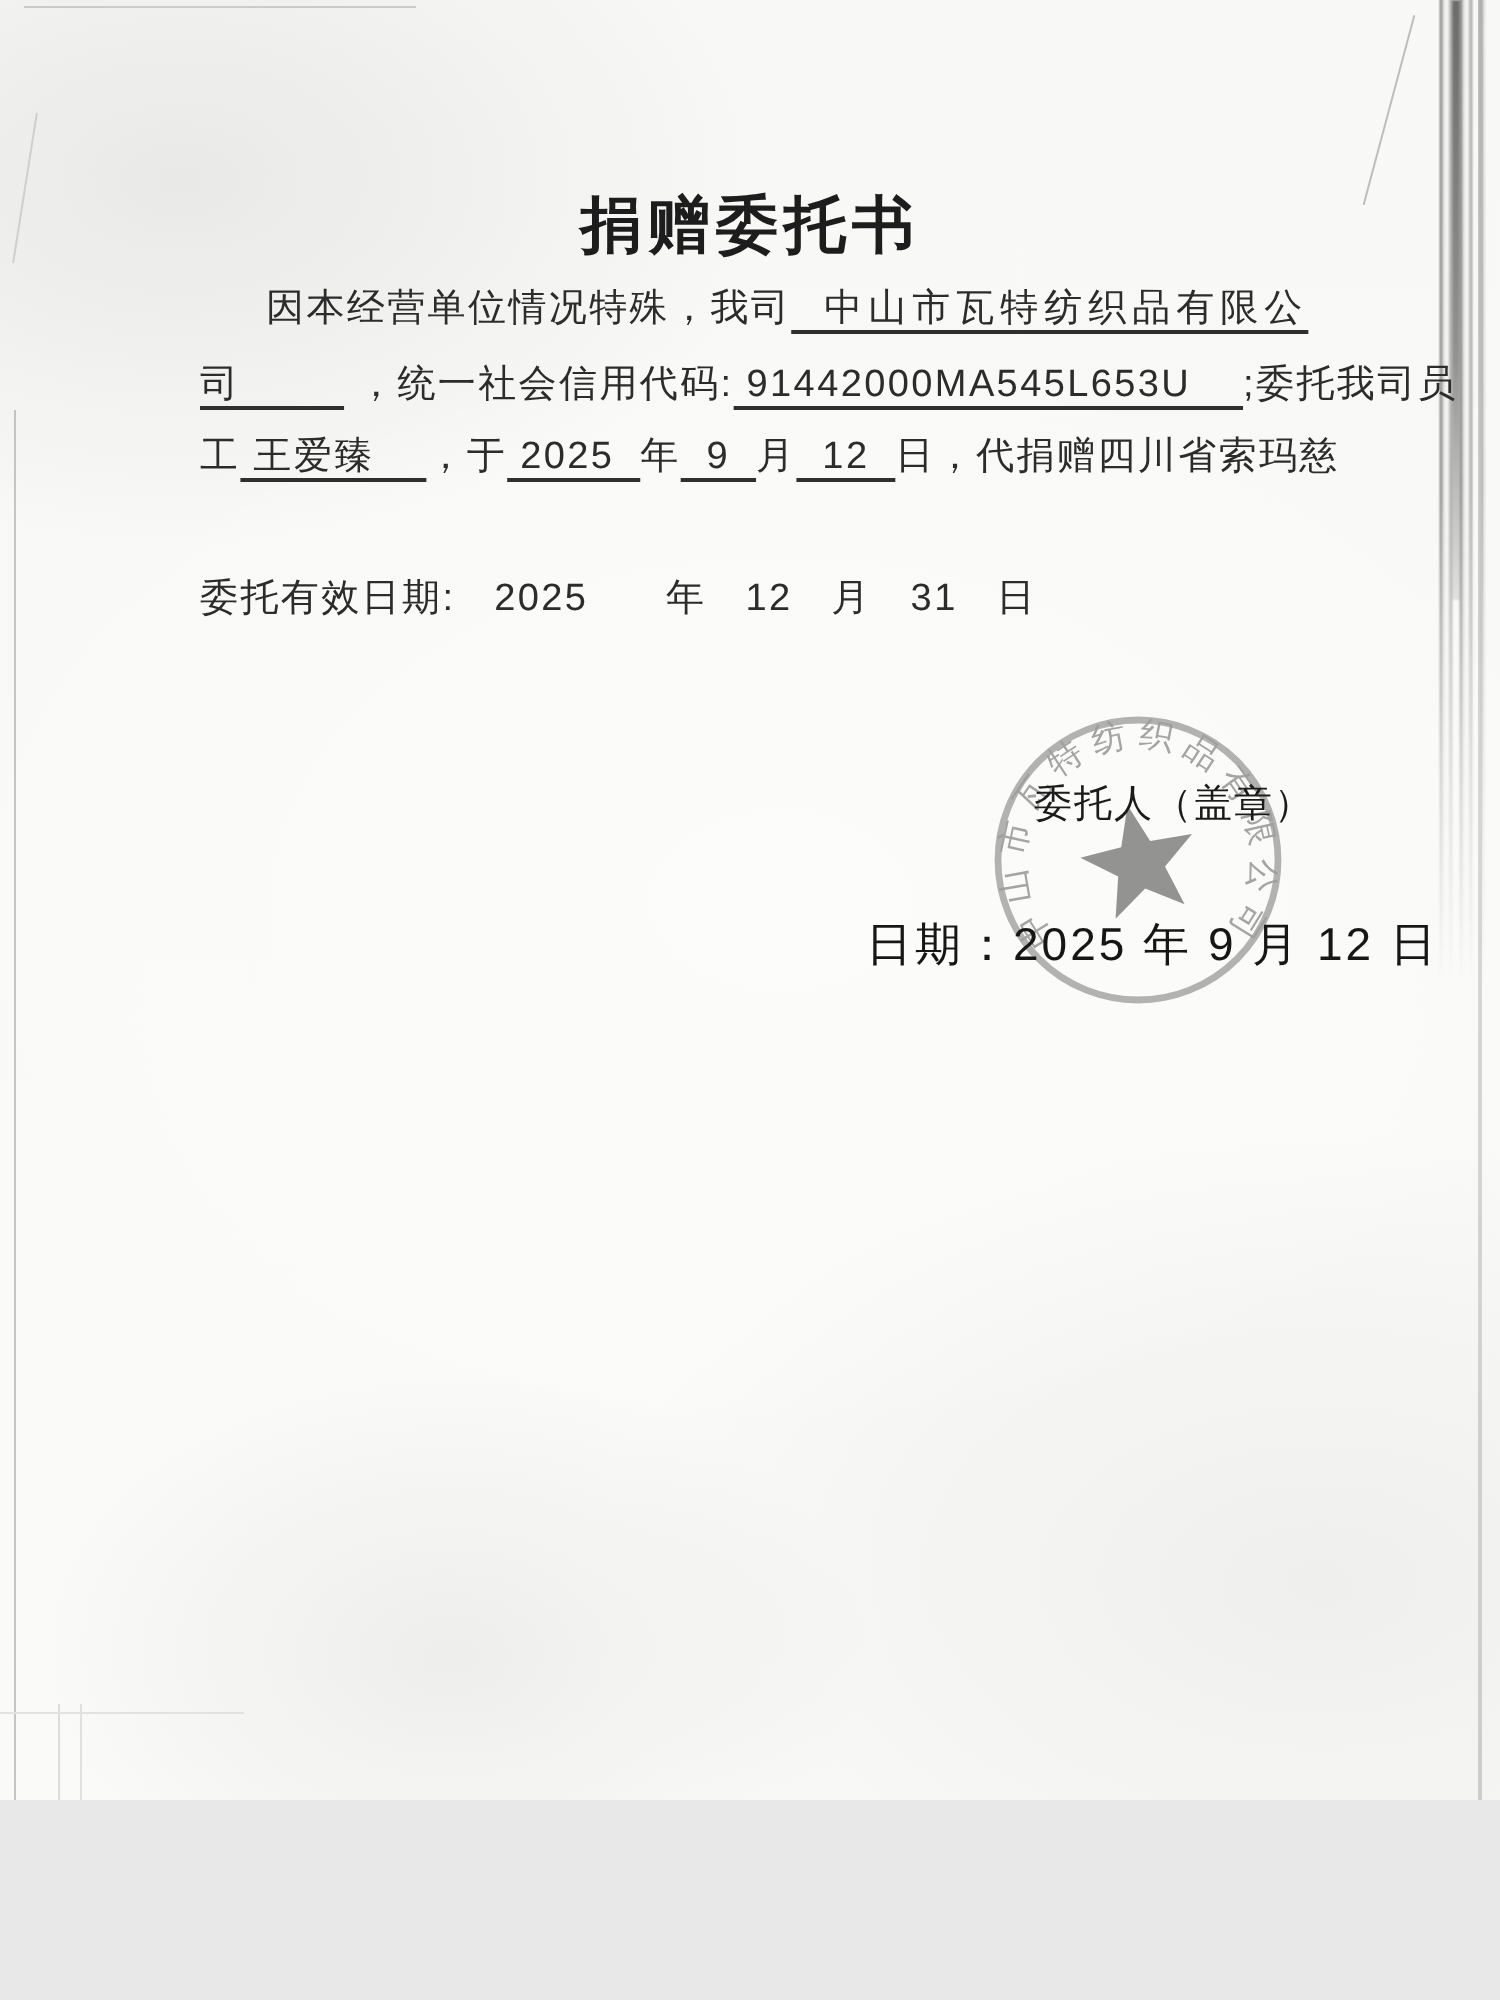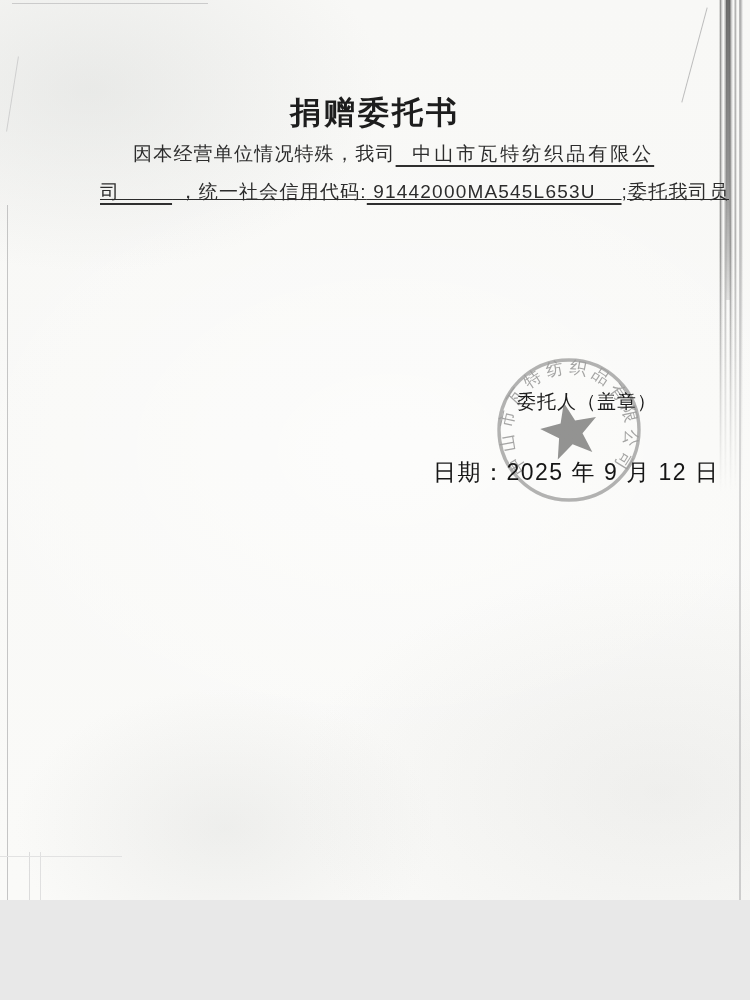--- a/index.html
+++ b/index.html
@@ -17,21 +17,21 @@
   
   .doc-title{
     position:absolute; left:0; top:92px; width:750px; text-align:center;
     font-size:31px; font-weight:bold; color:#1d1d1d; letter-spacing:3px; margin:0;
   }
   .line{
     position:absolute; left:100px; width:560px; white-space:pre;
     font-size:19px; color:#2c2c2c; letter-spacing:1.2px;
   }
   .l1{top:141px; padding-left:33px;}
-  .l2{top:179px;text-decoration:underline;}
+  .l2{top:179px;}
   .l3{top:215px;}
   .l4{top:251px;}
   .l5{top:286px;}
   .u{
     text-decoration:underline;
     text-decoration-thickness:1.6px;
     text-underline-offset:4.5px;
     text-decoration-color:#2f2f2f;
   }
   .ls3{letter-spacing:3px;}
@@ -99,22 +99,24 @@
   <div class="art bl-h1"></div>
   <div class="art bl-h2"></div>
   <div class="art bl-h3"></div>
 
   <h1 class="doc-title">捐赠委托书</h1>
 
   <div class="line l1"><span>因本经营单位情况特殊，我司</span><span class="u ls3">  中山市瓦特纺织品有限公</span></div>
 
   <div class="line l2"><span class="u">司        </span><span> ，统一社会信用代码:</span><span class="u"> 91442000MA545L653U    </span><span>;委托我司员</span></div>
 
+  <div class="line l3"><span>工</span><span class="u"> 王爱臻    </span><span>，于</span><span class="u"> 2025  </span><span>年</span><span class="u">  9  </span><span>月</span><span class="u">  12  </span><span>日，代捐赠四川省索玛慈</span></div>
 
 
+  <div class="line l5"><span>委托有效日期:   2025      年   12   月   31   日</span></div>
 
   <svg class="stamp" viewBox="0 0 158 158" width="158" height="158">
     <circle cx="79" cy="78" r="70" fill="none" stroke="#8f8f8f" stroke-width="3.4" opacity="0.78"></circle>
     <defs>
       <path id="sealArc" d="M 38.7 118.3 A 57 57 0 1 1 119.3 118.3" fill="none"></path>
     </defs>
     <text font-size="17" fill="#8f8f8f" letter-spacing="5" opacity="0.92">
       <textPath href="#sealArc" startOffset="2">中山市瓦特纺织品有限公司</textPath>
     </text>
     <polygon points="73.8,50.7 85.1,68.5 106.0,65.0 92.5,81.3 102.3,100.1 82.6,92.3 67.8,107.4 69.1,86.3 50.2,76.9 70.6,71.6" fill="#666666" opacity="0.82"></polygon>

